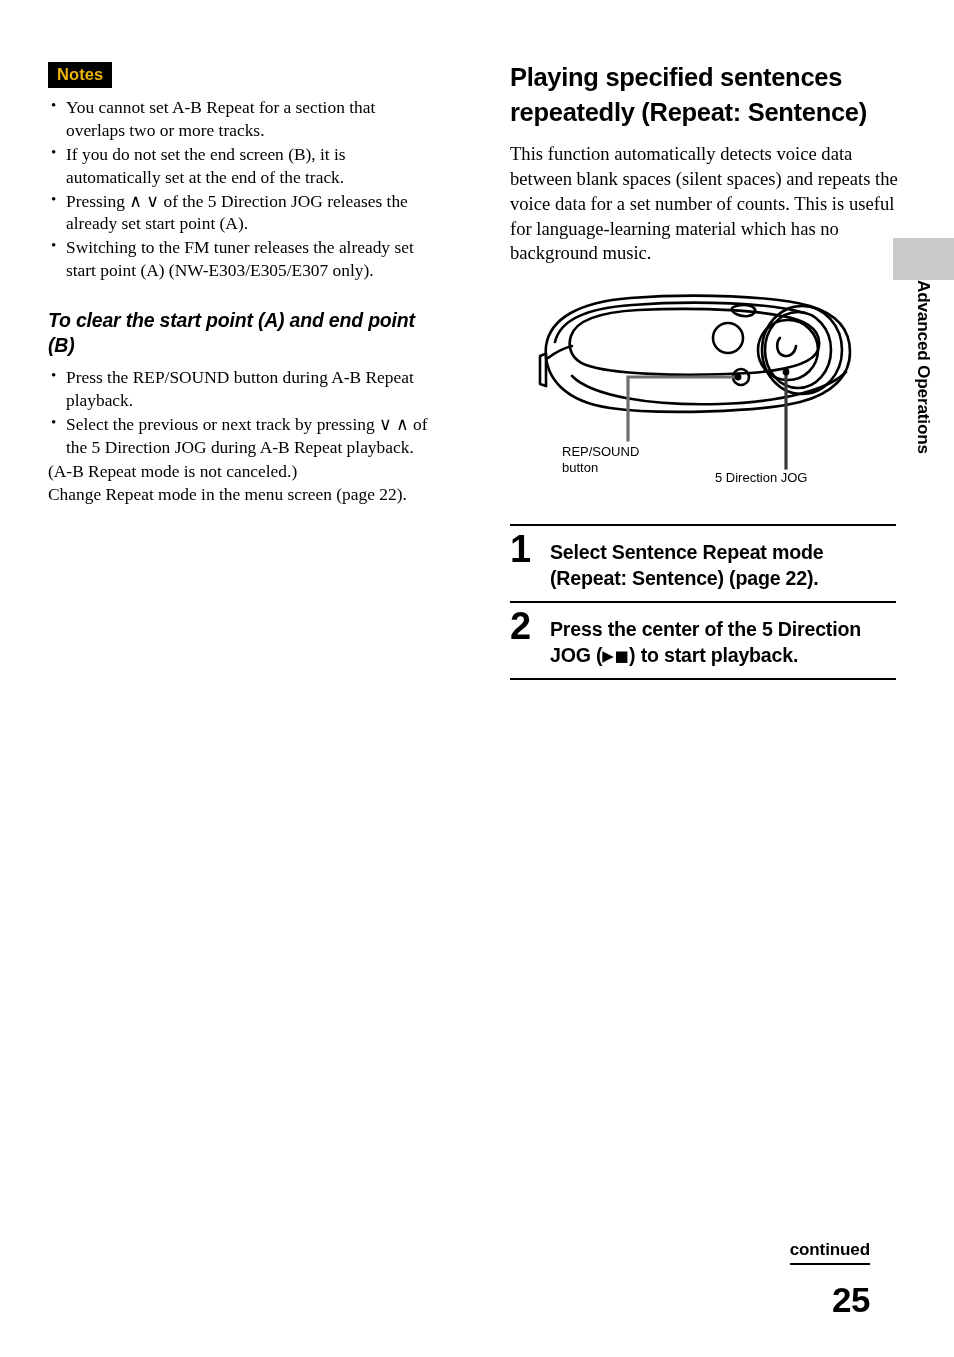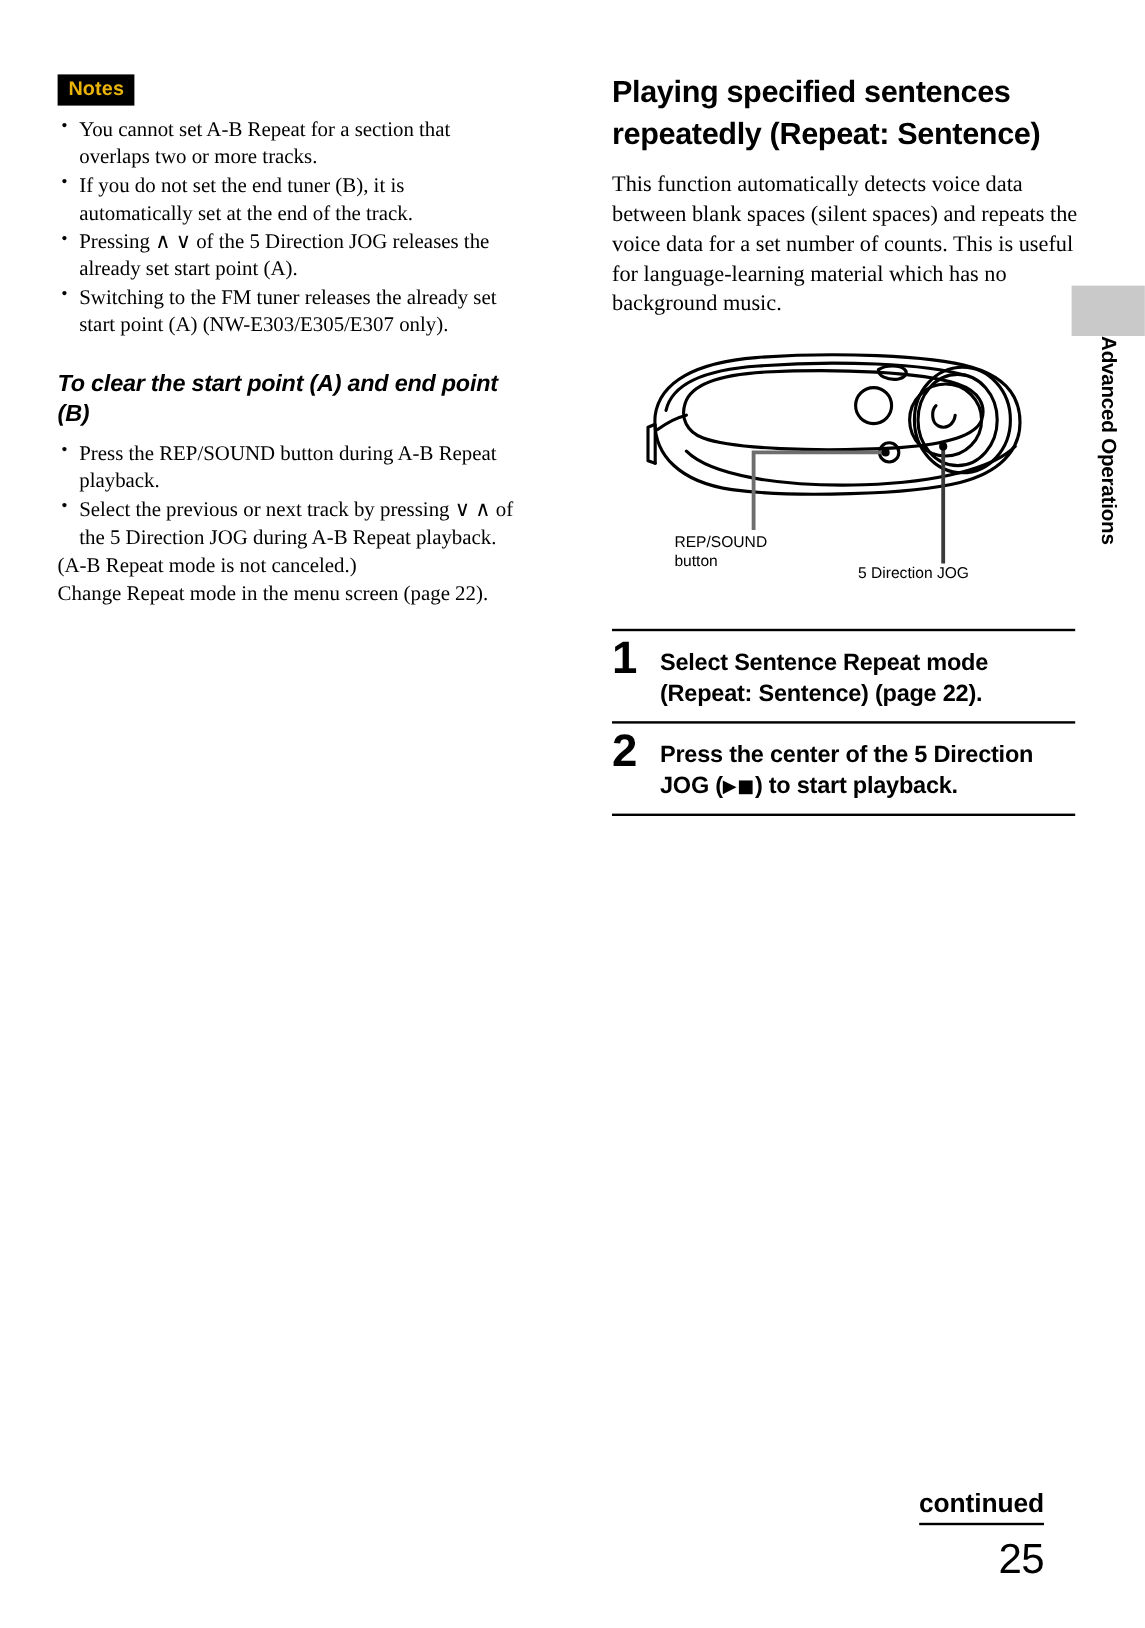--- a/index.html
+++ b/index.html
@@ -194,45 +194,45 @@
     white-space: pre;
   }
 
   
   #footer-continued {
     position: absolute;
     right: 84px;
     top: 1240px;
     font-family: "Liberation Sans", "DejaVu Sans", sans-serif;
     font-weight: bold;
-    font-size: 22px;
+    font-size: 17px;
     letter-spacing: -0.1px;
     padding-bottom: 3px;
     border-bottom: 2.6px solid #000000;
   }
   #footer-page-number {
     position: absolute;
     right: 84px;
     top: 1280px;
     font-family: "Liberation Sans", "DejaVu Sans", sans-serif;
-    font-weight: normal;
+    font-weight: bold;
     font-size: 35px;
     letter-spacing: -0.5px;
   }
 </style>
 </head>
 <body>
 
 <div id="left-column">
 
   <div class="notes-badge">Notes</div>
 
   <ul class="bullets">
     <li>You cannot set A-B Repeat for a section that overlaps two or more tracks.</li>
-    <li>If you do not set the end tuner (B), it is automatically set at the end of the track.</li>
+    <li>If you do not set the end screen (B), it is automatically set at the end of the track.</li>
     <li>Pressing ∧ ∨ of the 5 Direction JOG releases the already set start point (A).</li>
     <li>Switching to the FM tuner releases the already set start point (A) (NW-E303/E305/E307 only).</li>
   </ul>
 
   <h3 class="sub-head">To clear the start point (A) and end point (B)</h3>
 
   <ul class="bullets">
     <li>Press the REP/SOUND button during A-B Repeat playback.</li>
     <li>Select the previous or next track by pressing ∨ ∧ of the 5 Direction JOG during A-B Repeat playback.</li>
   </ul>

